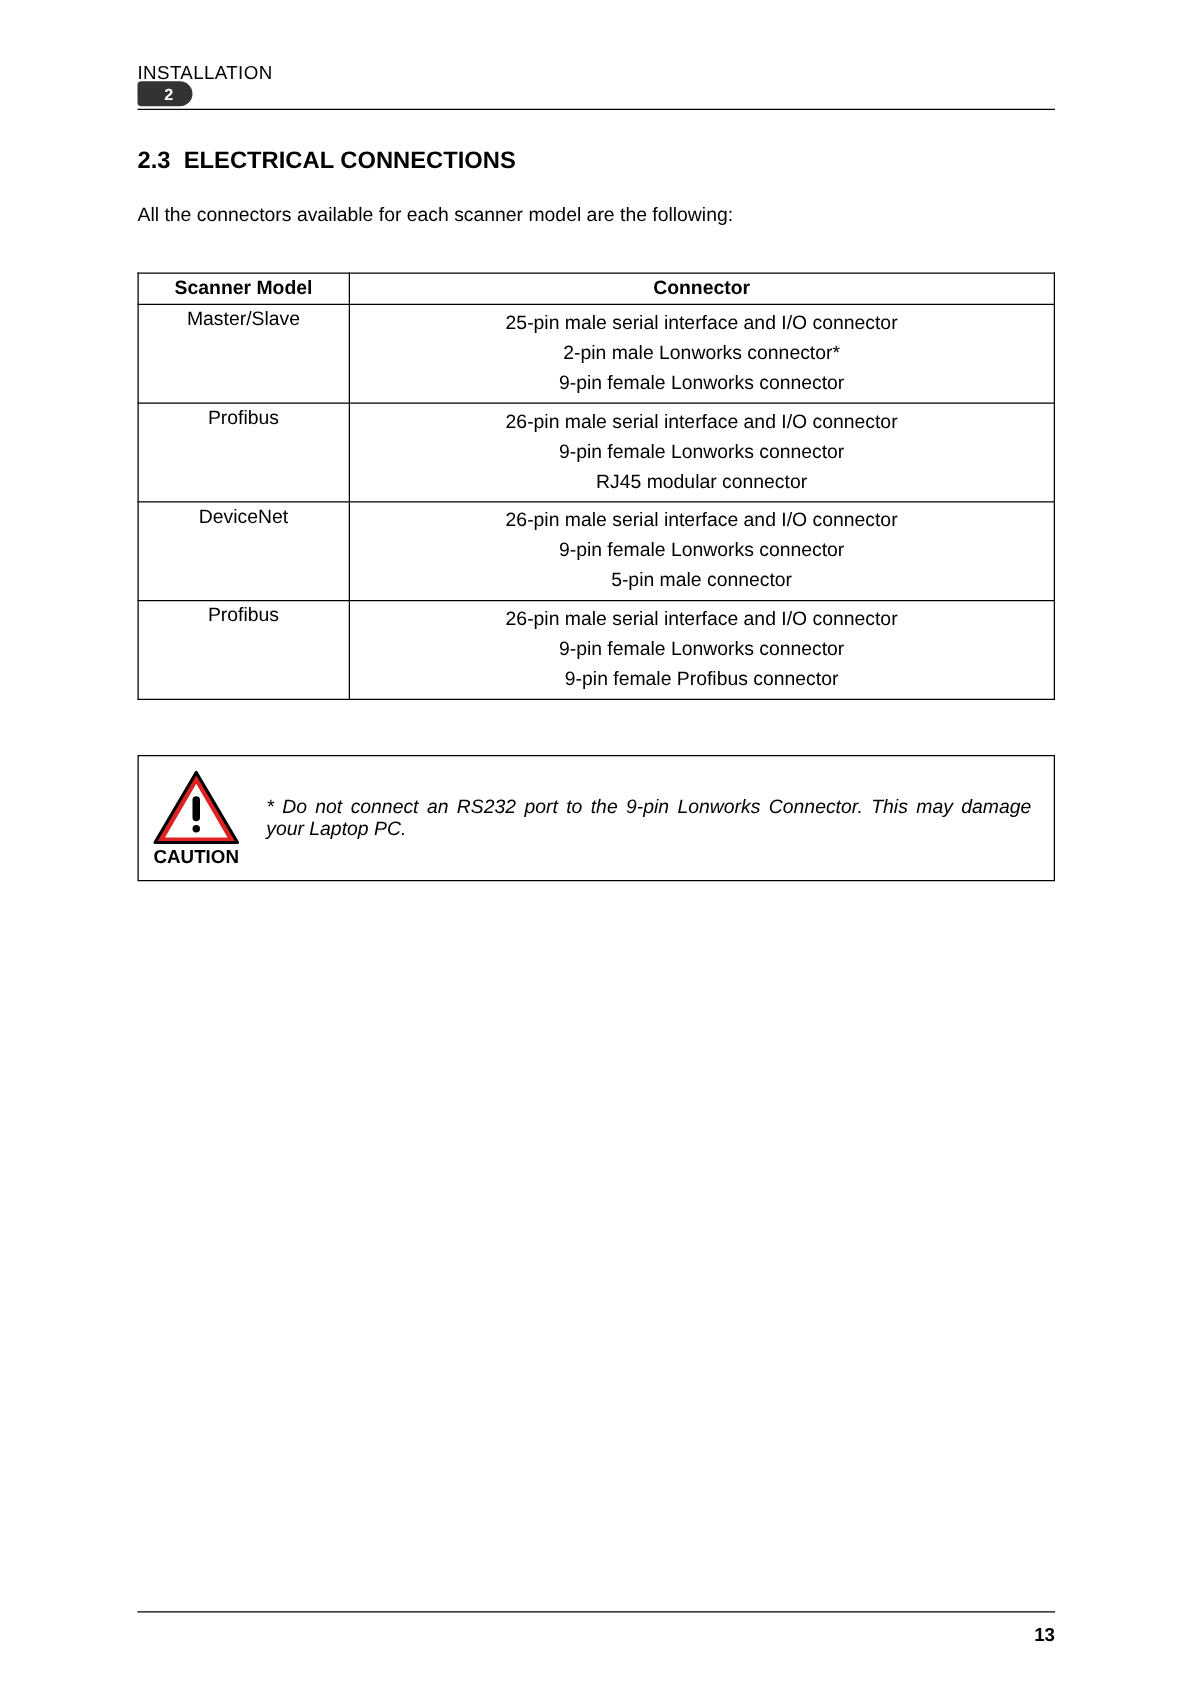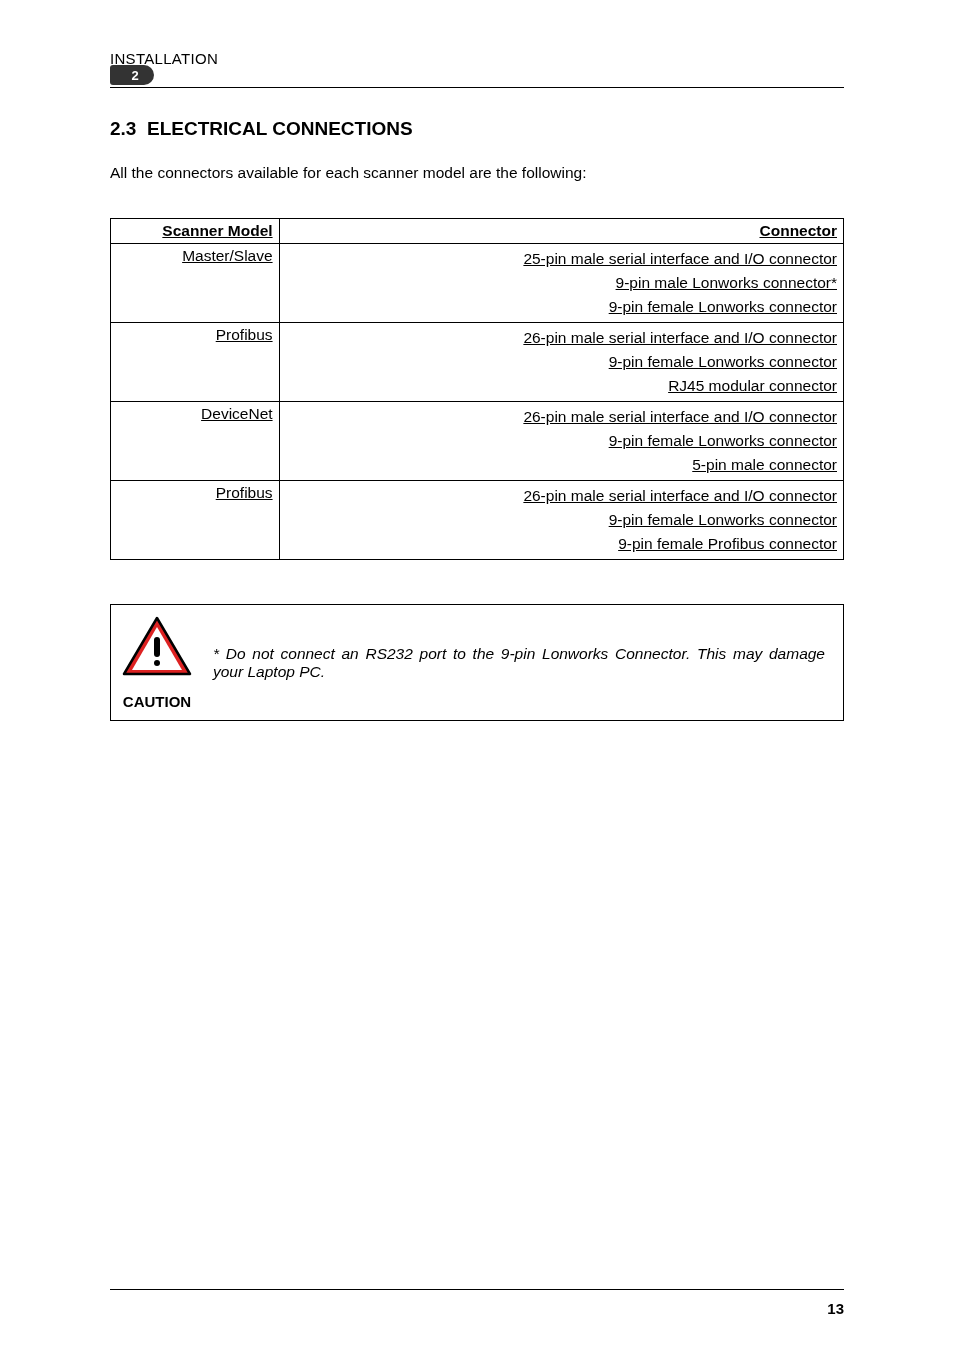--- a/index.html
+++ b/index.html
@@ -68,22 +68,21 @@
     table.conn-table {
       border-collapse: collapse;
       width: 100%;
       font-size: 15.5px;
     }
     table.conn-table th,
     table.conn-table td {
       border: 1.5px solid #000;
       padding: 3px 6px;
       vertical-align: top;
-      text-align: right;
-      text-decoration: underline;
+      text-align: center;
     }
     table.conn-table th {
       font-weight: bold;
     }
     .col-model { width: 23%; }
     .col-conn { width: 77%; }
     .conn-lines div {
       line-height: 1.55;
     }
     .caution-box {
@@ -91,21 +90,21 @@
       margin-top: 44px;
       display: flex;
       align-items: center;
       padding: 10px 18px 10px 10px;
       gap: 20px;
     }
     .caution-left {
       display: flex;
       flex-direction: column;
       align-items: center;
-      gap: 16px;
+      gap: 0;
     }
     .caution-icon svg {
       display: block;
     }
     .caution-label {
       font-weight: bold;
       font-size: 15px;
     }
     .caution-text {
       font-style: italic;
@@ -151,21 +150,21 @@
   <tbody>
       <tr>
     <th class="col-model">Scanner Model</th>
     <th class="col-conn">Connector</th>
   </tr>
   <tr>
     <td>Master/Slave</td>
     <td>
       <div class="conn-lines">
         <div>25-pin male serial interface and I/O connector</div>
-        <div>9-pin male Lonworks connector*</div>
+        <div>2-pin male Lonworks connector*</div>
         <div>9-pin female Lonworks connector</div>
       </div>
     </td>
   </tr>
   <tr>
     <td>Profibus</td>
     <td>
       <div class="conn-lines">
         <div>26-pin male serial interface and I/O connector</div>
         <div>9-pin female Lonworks connector</div>

